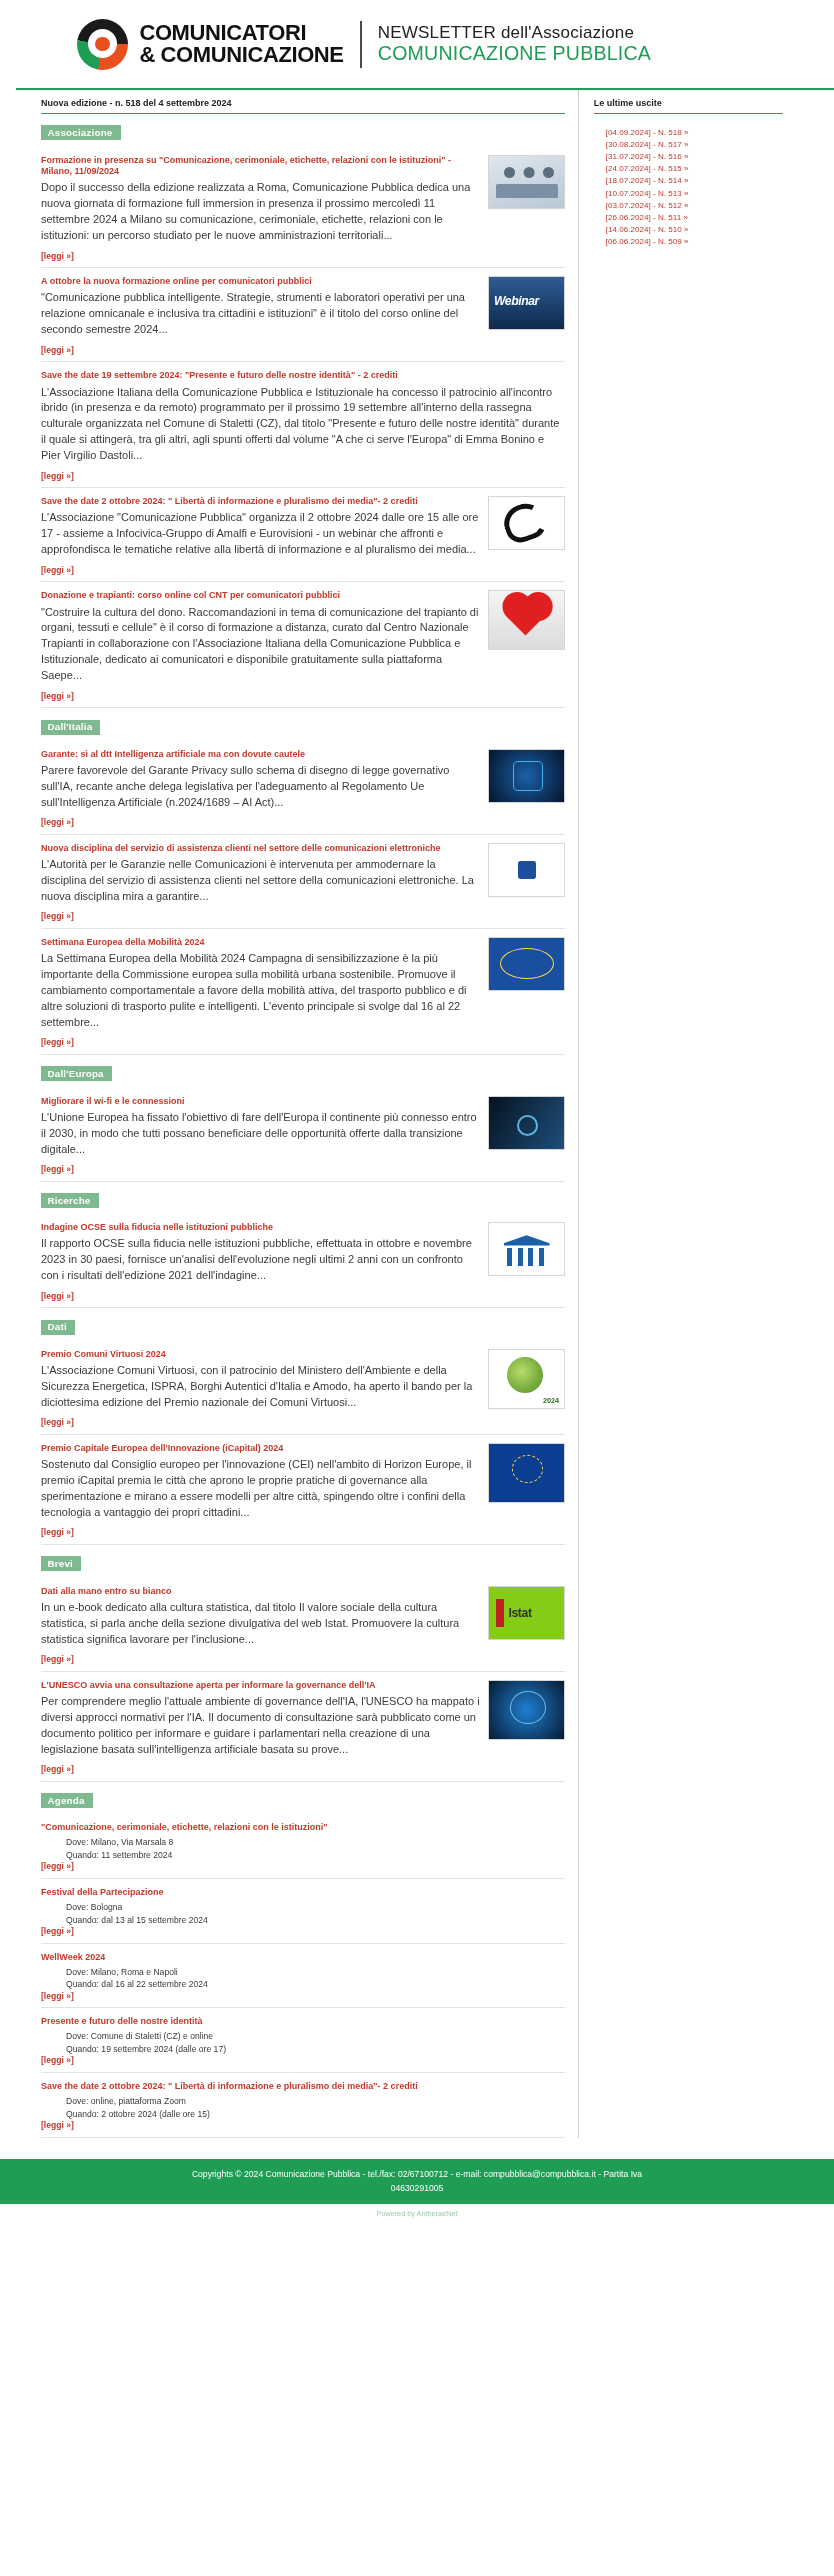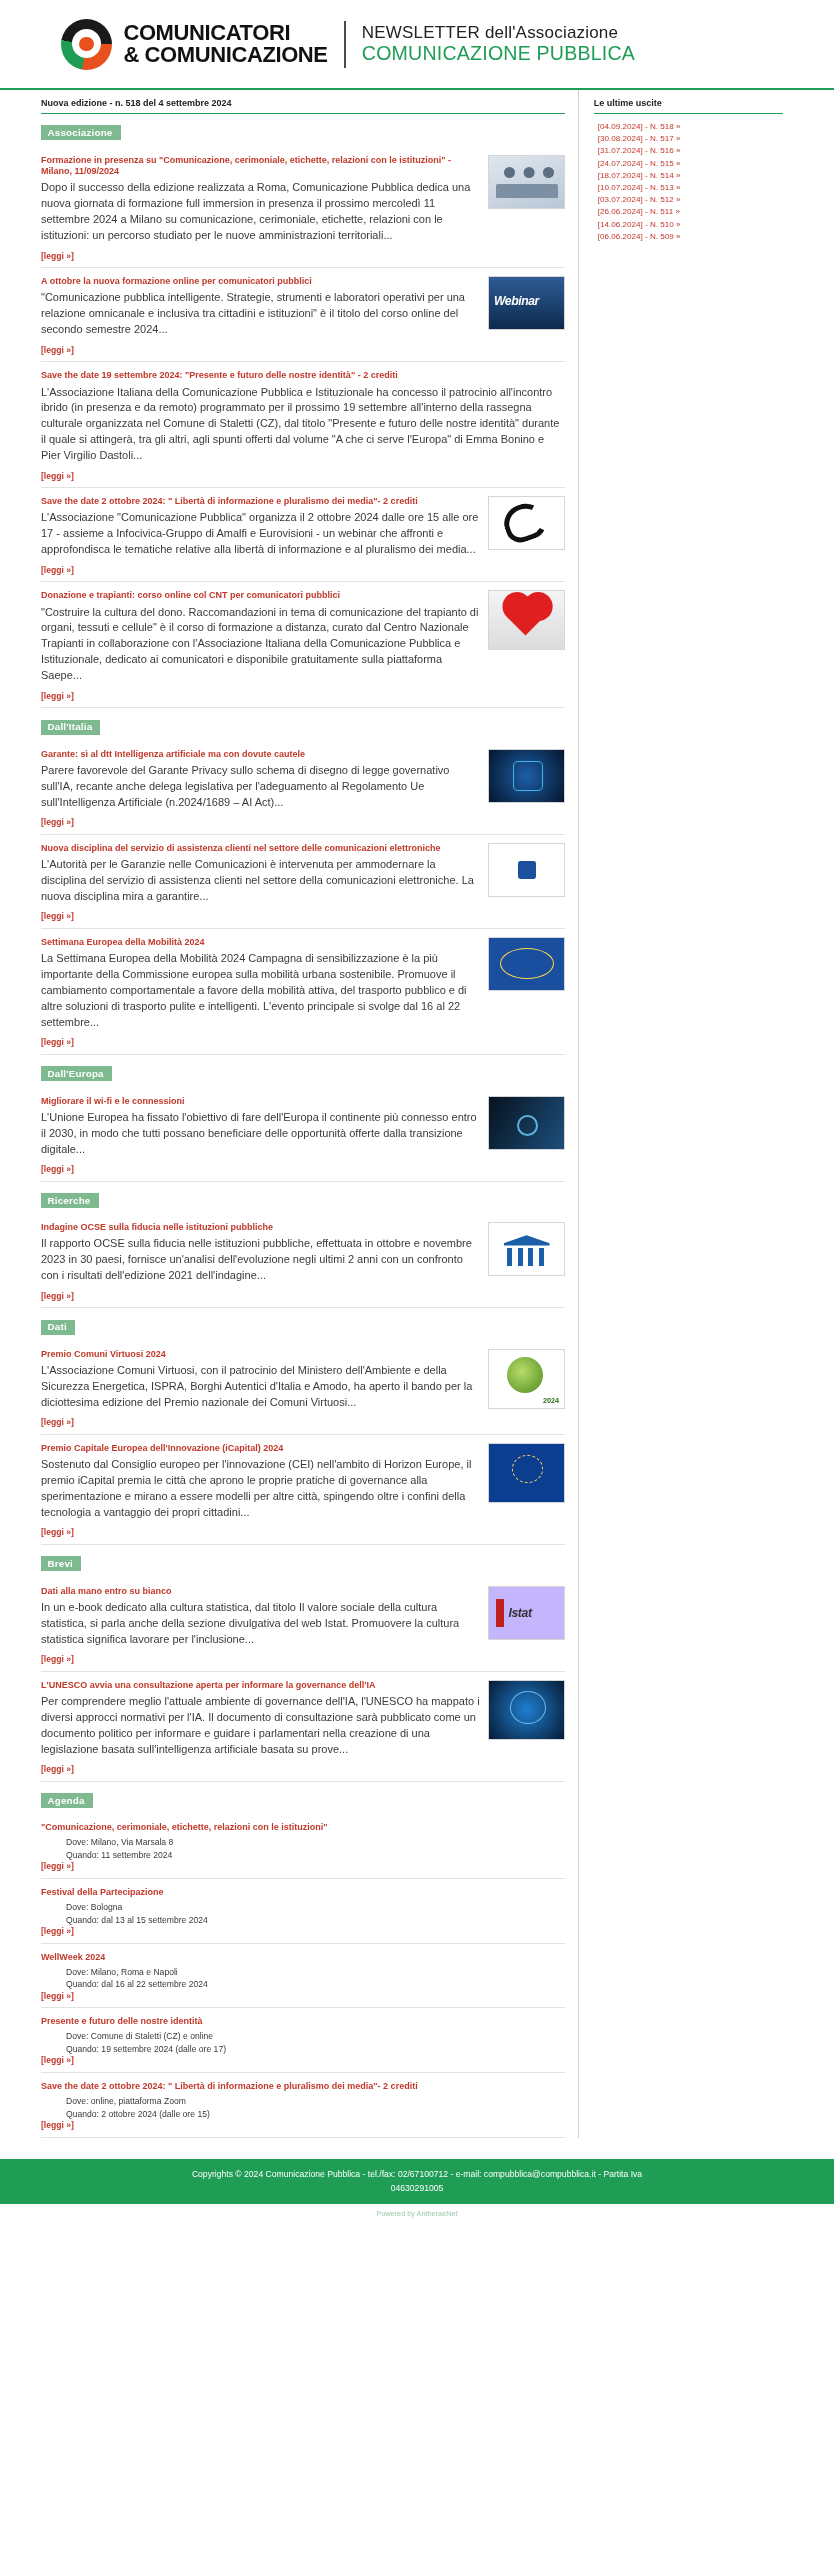--- a/index.html
+++ b/index.html
@@ -18,20 +18,21 @@
     position:relative;
   }
   
   .header {
     height:90px;
     border-bottom:2.4px solid #1f9d55;
     display:flex;
     align-items:center;
     padding:0 61px;
     background:#ffffff;
+    margin-left:16px;
   }
   .logo-wrap { display:flex; align-items:center; gap:11.4px; }
   .logo-mark { width:51px; height:51px; position:relative; }
   .logo-mark .ring {
     position:absolute; inset:0;
     border-radius:50%;
     background:
       conic-gradient(#1a1a1a 0deg 90deg, #e8501e 90deg 190deg, #1f9d55 190deg 280deg, #1a1a1a 280deg 360deg);
   }
   .logo-mark .inner {
@@ -224,41 +225,41 @@
     border-radius:50%; background:radial-gradient(circle at 40% 40%,#b8dc6a,#4d8c1f);
   }
   .t-comuni .yr {
     position:absolute; right:4.9px; bottom:3.3px; font-size:7.3px; color:#2d6a1d; font-weight:bold;
   }
   .t-eu { background:#0b3d91; }
   .t-eu .circle {
     position:absolute; left:23px; top:11.4px; width:31px; height:28px;
     border:1.6px dashed #ffd94a; border-radius:50%;
   }
-  .t-istat { background:#c4b5fd; display:flex; align-items:center;font-style:italic; }
+  .t-istat { background:#84cc16; display:flex; align-items:center; }
   .t-istat .bar { width:8.1px; height:28px; background:#c0201f; margin-left:6.5px; }
   .t-istat .txt { font-size:12.2px; font-weight:bold; color:#333; margin-left:4.9px; letter-spacing:-0.4px; }
   .t-unesco { background:radial-gradient(circle at 50% 50%,#1f7fd0,#061a33); }
   .t-unesco:after {
     content:""; position:absolute; left:21px; top:9.8px; width:34px; height:31px;
     border:1.6px solid #7fd8ff; border-radius:50%; opacity:.8;
   }
 
   
   .agenda-item {
     padding:8.1px 0 3.3px 0;
     border-bottom:0.8px solid #e2e2e2;
   }
   .agenda-title {
     color:#c0392b; font-weight:bold; font-size:9px; margin-bottom:2.4px; line-height:1.3;
   }
   .agenda-line { font-size:8.6px; line-height:1.45; color:#3a3a3a;padding-left:25px; }
 
   
-  .issue-list { list-style:none; margin:4px; padding:0; }
+  .issue-list { list-style:none; margin:12px; padding:0; }
   .issue-list li {
     font-size:8.1px;
     color:#c0392b;
     padding:1.6px 0;
     font-family:"Liberation Sans", sans-serif;
   }
   .issue-list li a { color:#c0392b; text-decoration:none; }
 
   
   .footer {

